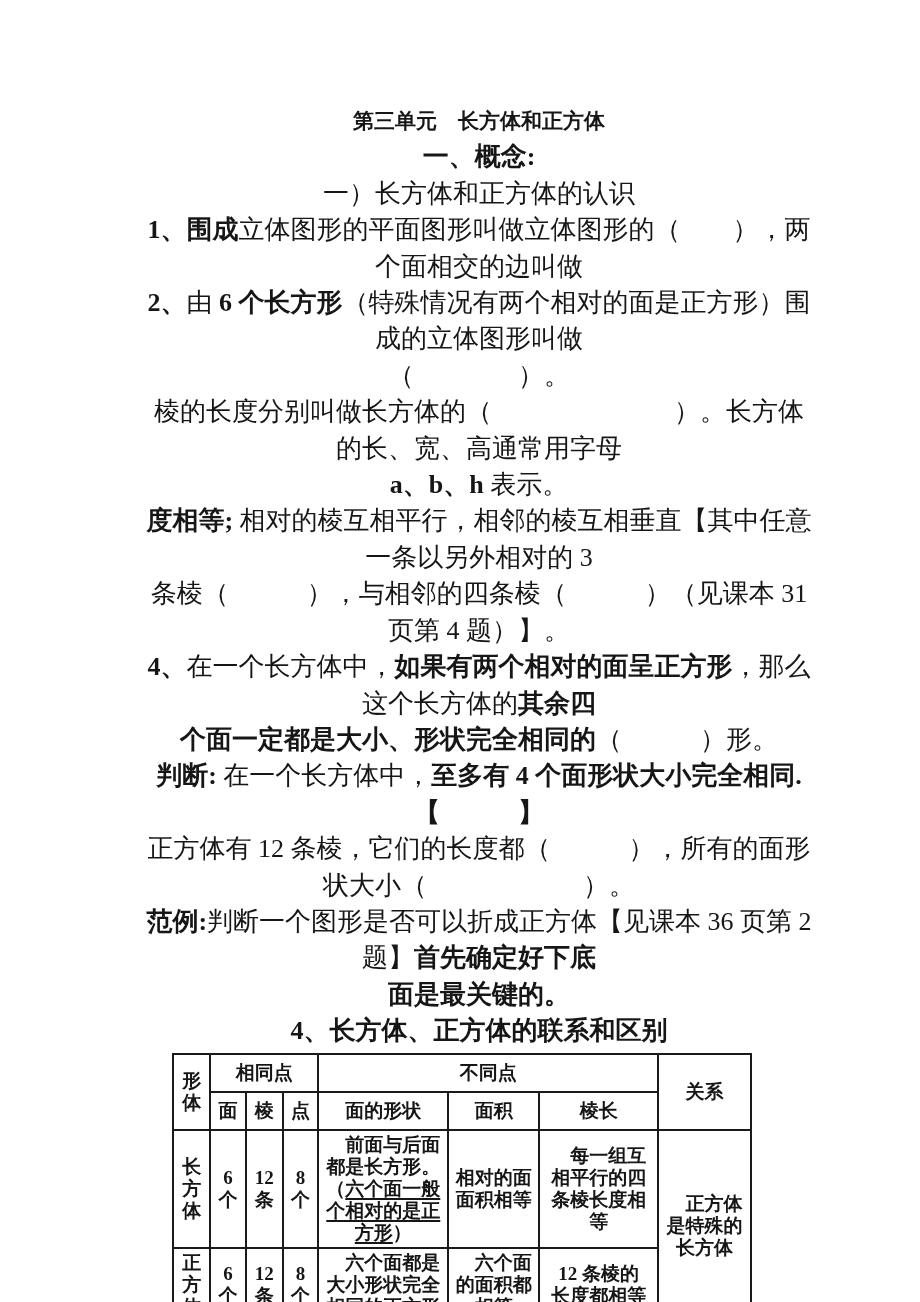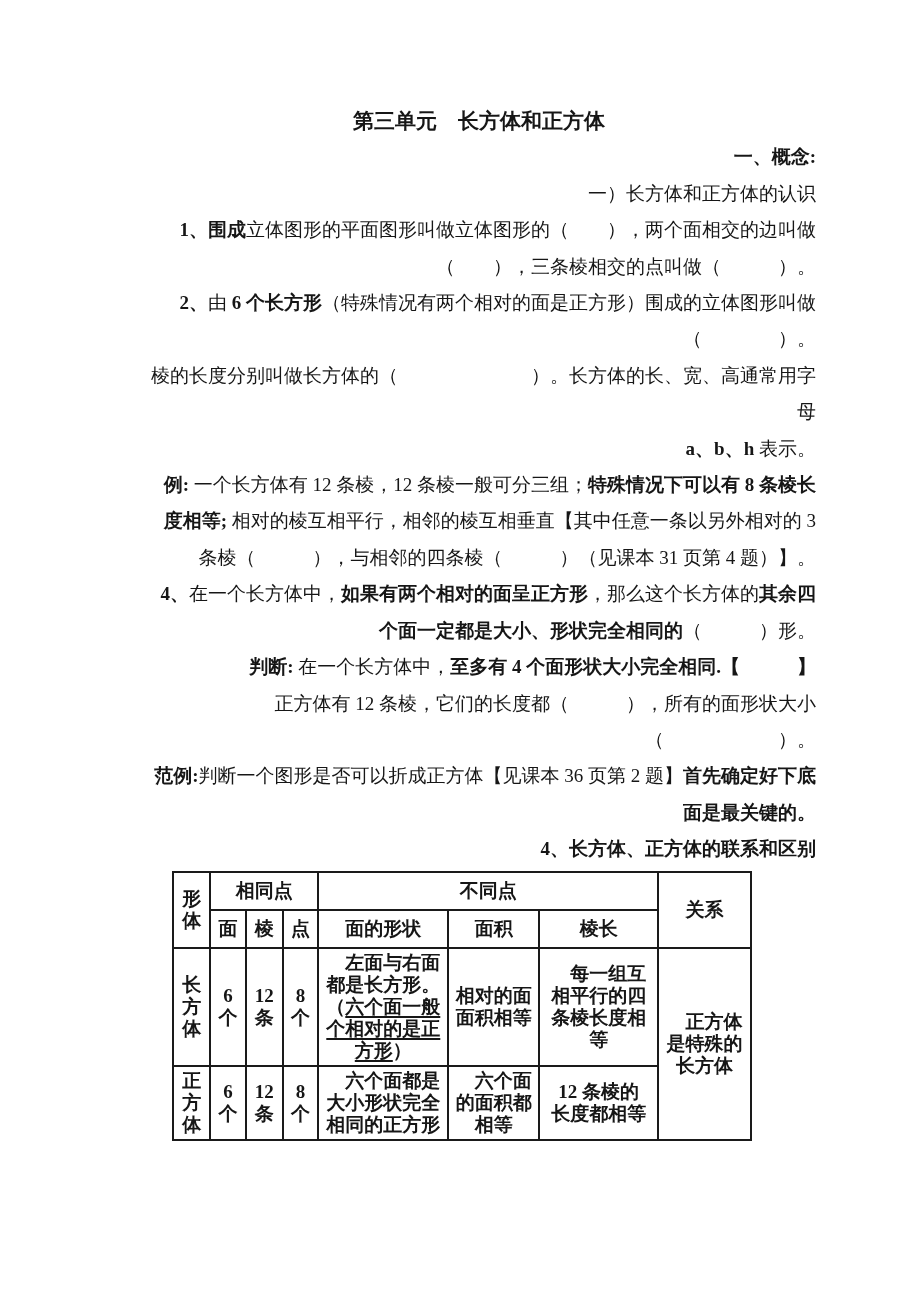--- a/index.html
+++ b/index.html
@@ -8,24 +8,24 @@
     width:920px;height:1302px;
     margin:0 auto;
     background:#ffffff;
     color:#161616;
     font-family:"Liberation Serif","DejaVu Serif",serif;
     box-sizing:border-box;
     padding:103px 104px 5px 142px;
     overflow:hidden;
   }
   .doc-line{
-    font-size:19px;
+    font-size:26px;
     line-height:36.4px;
     white-space:pre-wrap;
-    text-align:right;
+    text-align:center;
   }
   .doc-line[data-name="doc-title"]{
     text-align:center;
     font-size:21px;
   }
   .b{font-weight:bold;}
   .u{text-decoration:underline;text-underline-offset:3px;text-decoration-thickness:1.5px;}
 
   table.cmp{
     border-collapse:collapse;
@@ -52,26 +52,24 @@
 </head>
 <body>
 
 <div class="page" data-name="document-page">
 
   <div data-name="document-body-top">
       <div class="doc-line" data-name="doc-title"><span class="b">第三单元　长方体和正方体</span></div>
       <div class="doc-line" data-name="heading-concepts"><span class="b">一、概念:</span></div>
       <div class="doc-line" data-name="subheading-recognition"><span>一）长方体和正方体的认识</span></div>
       <div class="doc-line" data-name="item-1-line-1"><span class="b">1、围成</span><span>立体图形的平面图形叫做立体图形的（　　），两个面相交的边叫做</span></div>
-      <div class="doc-line" data-name="item-1-line-2"><span>（　　），三条棱相交的点叫做（　　　）。</span></div>
       <div class="doc-line" data-name="item-2-line-1"><span class="b">2、</span><span>由 </span><span class="b">6 个长方形</span><span>（特殊情况有两个相对的面是正方形）围成的立体图形叫做</span></div>
       <div class="doc-line" data-name="item-2-line-2"><span>（　　　　）。</span></div>
       <div class="doc-line" data-name="item-3-line-3"><span>棱的长度分别叫做长方体的（　　　　　　　）。长方体的长、宽、高通常用字母</span></div>
       <div class="doc-line" data-name="item-3-line-4"><span class="b">a、b、h</span><span> 表示。</span></div>
-      <div class="doc-line" data-name="example-line-1"><span class="b">例:</span><span> 一个长方体有 12 条棱，12 条棱一般可分三组；</span><span class="b">特殊情况下可以有 8 条棱长</span></div>
       <div class="doc-line" data-name="example-line-2"><span class="b">度相等;</span><span> 相对的棱互相平行，相邻的棱互相垂直【其中任意一条以另外相对的 3</span></div>
       <div class="doc-line" data-name="example-line-3"><span>条棱（　　　），与相邻的四条棱（　　　）（见课本 31 页第 4 题）】。</span></div>
       <div class="doc-line" data-name="item-4-line-1"><span class="b">4、</span><span>在一个长方体中，</span><span class="b">如果有两个相对的面呈正方形</span><span>，那么这个长方体的</span><span class="b">其余四</span></div>
       <div class="doc-line" data-name="item-4-line-2"><span class="b">个面一定都是大小、形状完全相同的</span><span>（　　　）形。</span></div>
       <div class="doc-line" data-name="judge-line"><span class="b">判断:</span><span> 在一个长方体中，</span><span class="b">至多有 4 个面形状大小完全相同.【　　　】</span></div>
       <div class="doc-line" data-name="item-5-line-2"><span>正方体有 12 条棱，它们的长度都（　　　），所有的面形状大小（　　　　　　）。</span></div>
       <div class="doc-line" data-name="model-example-line-1"><span class="b">范例:</span><span>判断一个图形是否可以折成正方体【见课本 36 页第 2 题】</span><span class="b">首先确定好下底</span></div>
       <div class="doc-line" data-name="model-example-line-2"><span class="b">面是最关键的。</span></div>
       <div class="doc-line" data-name="item-6-heading"><span class="b">4、长方体、正方体的联系和区别</span></div>
     </div>
@@ -106,21 +104,21 @@
     <tr data-name="table-row-cuboid">
       <td data-name="cell-cuboid-shape">长
 方
 体</td>
       <td data-name="cell-cuboid-faces">6
 个</td>
       <td data-name="cell-cuboid-edges">12
 条</td>
       <td data-name="cell-cuboid-vertices">8
 个</td>
-      <td class="para ind" data-name="cell-cuboid-face-shape"><span>左面与右面
+      <td class="para ind" data-name="cell-cuboid-face-shape"><span>前面与后面
 都是长方形。
 （</span><span class="u">六个面一般
 个相对的是正
 方形</span><span>）</span></td>
       <td class="para" data-name="cell-cuboid-area">相对的面
 面积相等</td>
       <td class="para ind" data-name="cell-cuboid-edge-length">每一组互
 相平行的四
 条棱长度相
 等</td>

